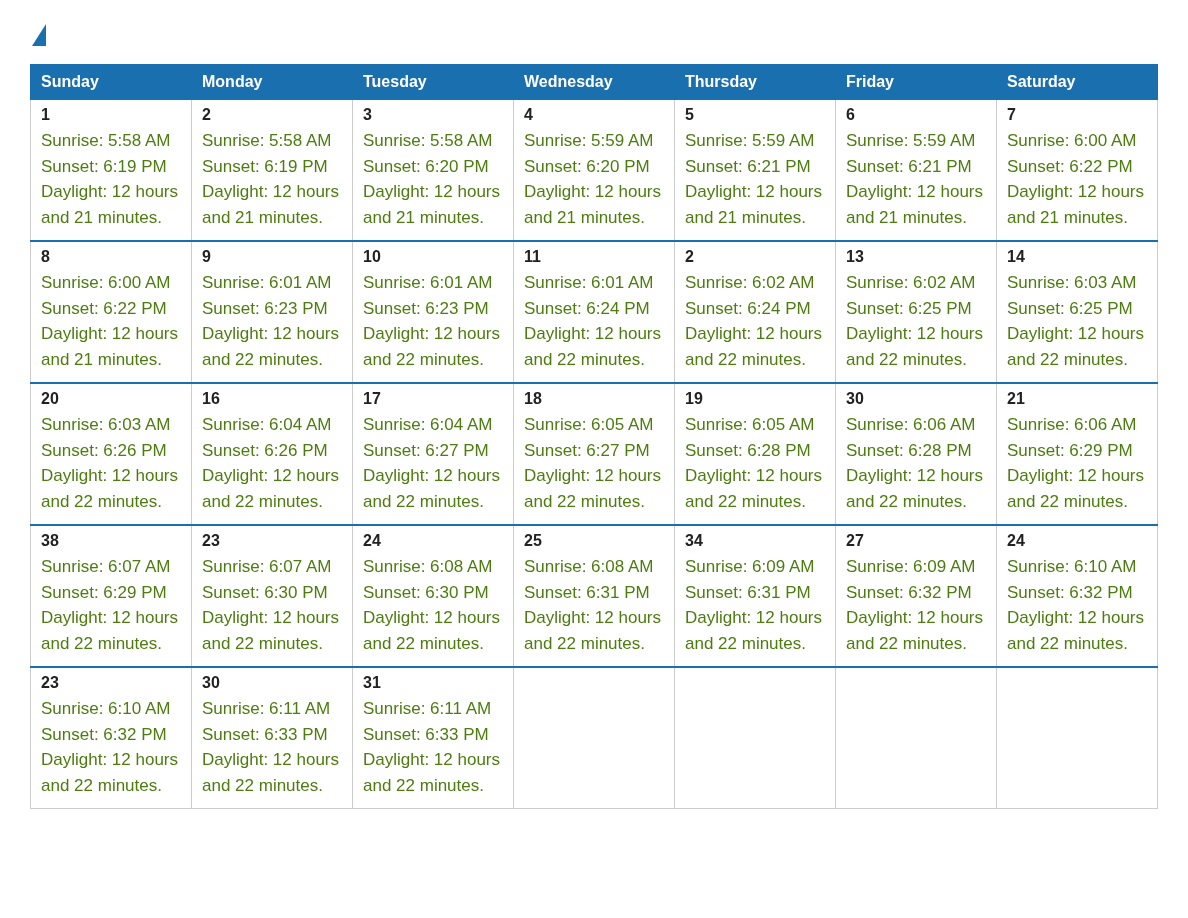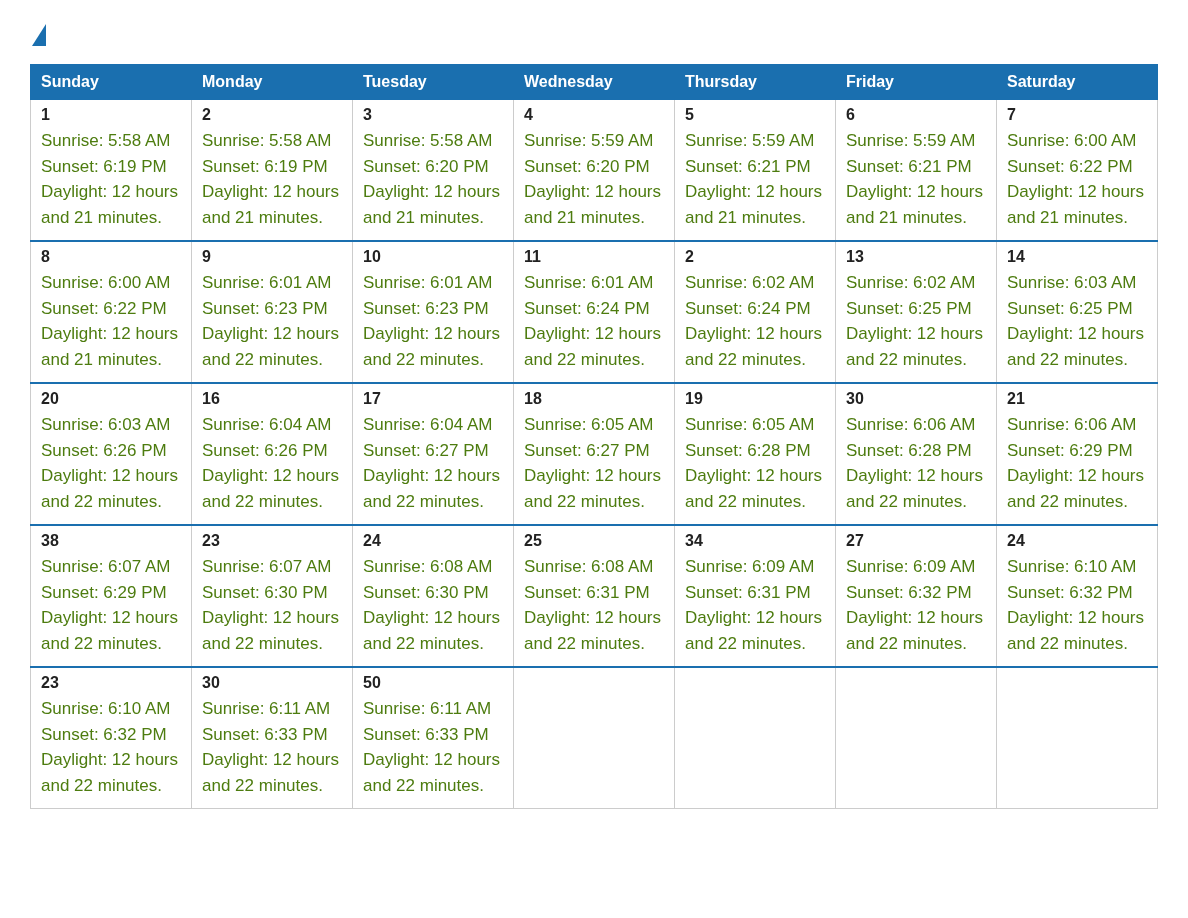--- a/index.html
+++ b/index.html
@@ -260,21 +260,21 @@
       <tr class="week-row">
         <td>
         <span class="day-number">23</span>
         <span class="day-info">Sunrise: 6:10 AM<br>Sunset: 6:32 PM<br>Daylight: 12 hours<br>and 22 minutes.</span>
       </td>
         <td>
         <span class="day-number">30</span>
         <span class="day-info">Sunrise: 6:11 AM<br>Sunset: 6:33 PM<br>Daylight: 12 hours<br>and 22 minutes.</span>
       </td>
         <td>
-        <span class="day-number">50</span>
+        <span class="day-number">31</span>
         <span class="day-info">Sunrise: 6:11 AM<br>Sunset: 6:33 PM<br>Daylight: 12 hours<br>and 22 minutes.</span>
       </td>
         <td class="empty-cell"></td>
         <td class="empty-cell"></td>
         <td class="empty-cell"></td>
         <td class="empty-cell"></td>
       </tr>
     </tbody>
 </table>
 

